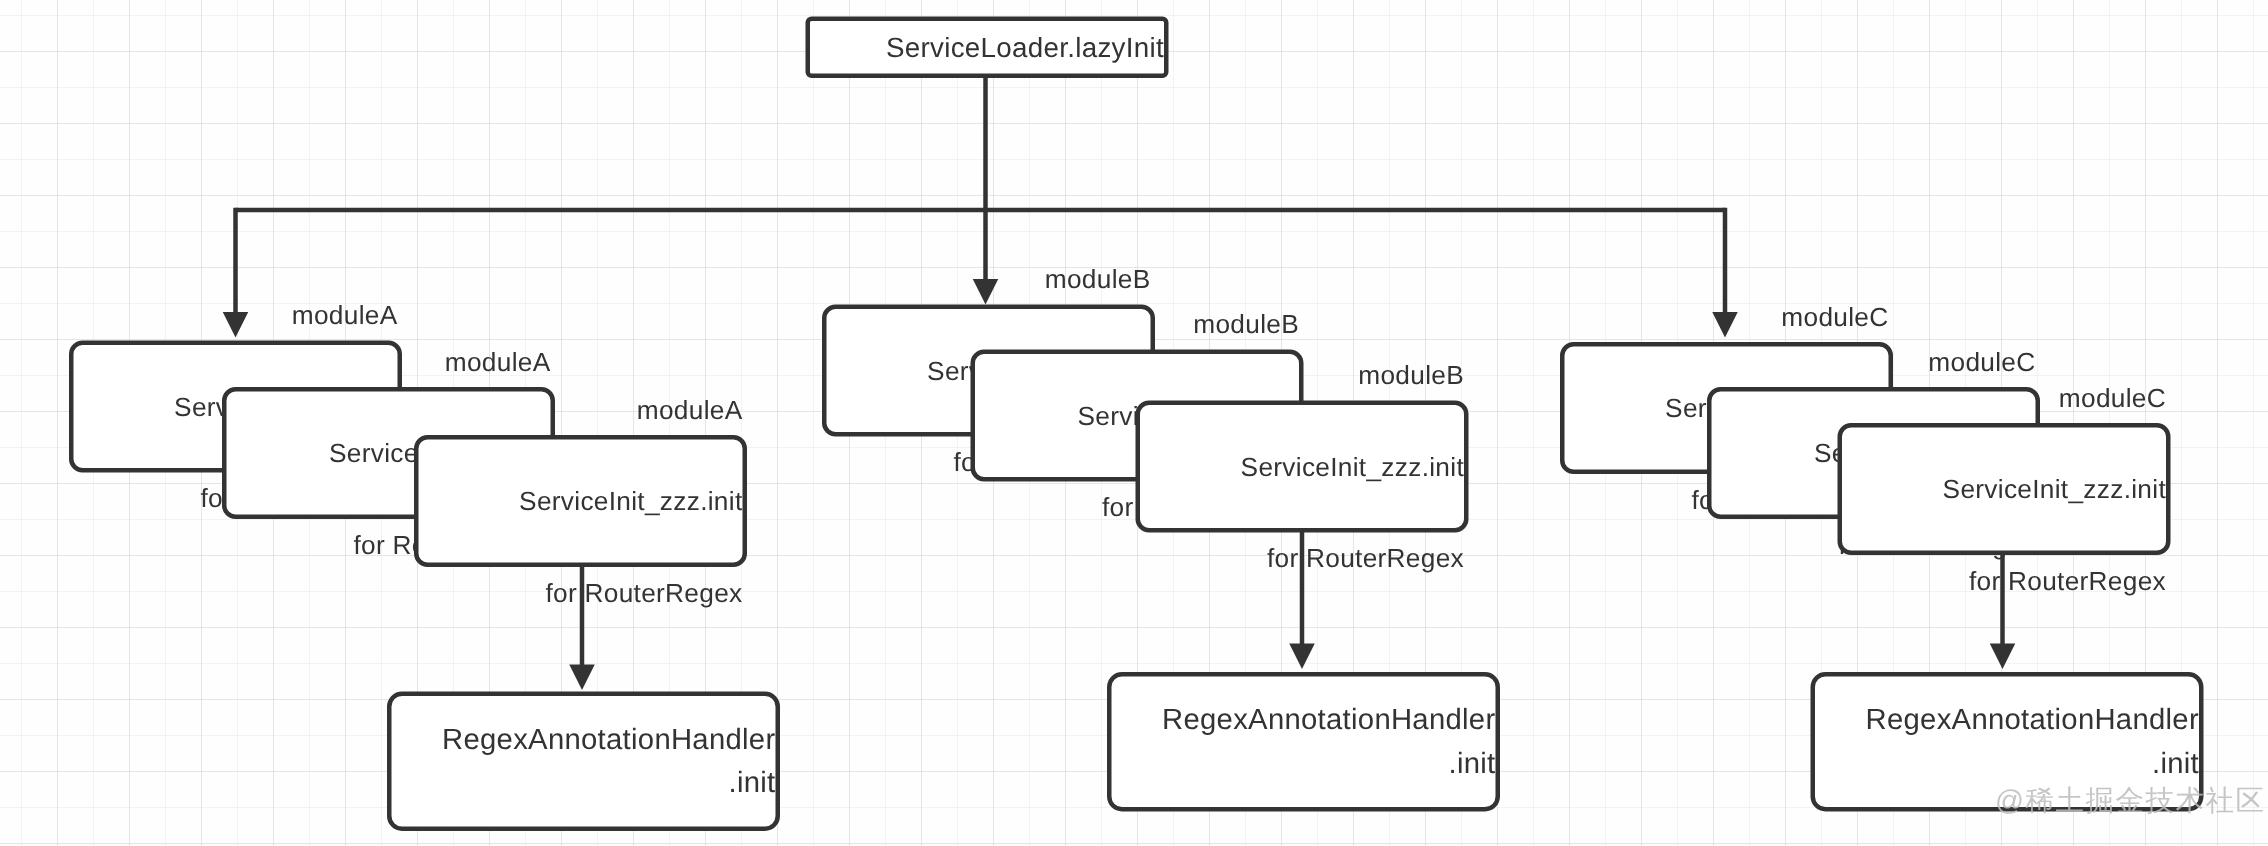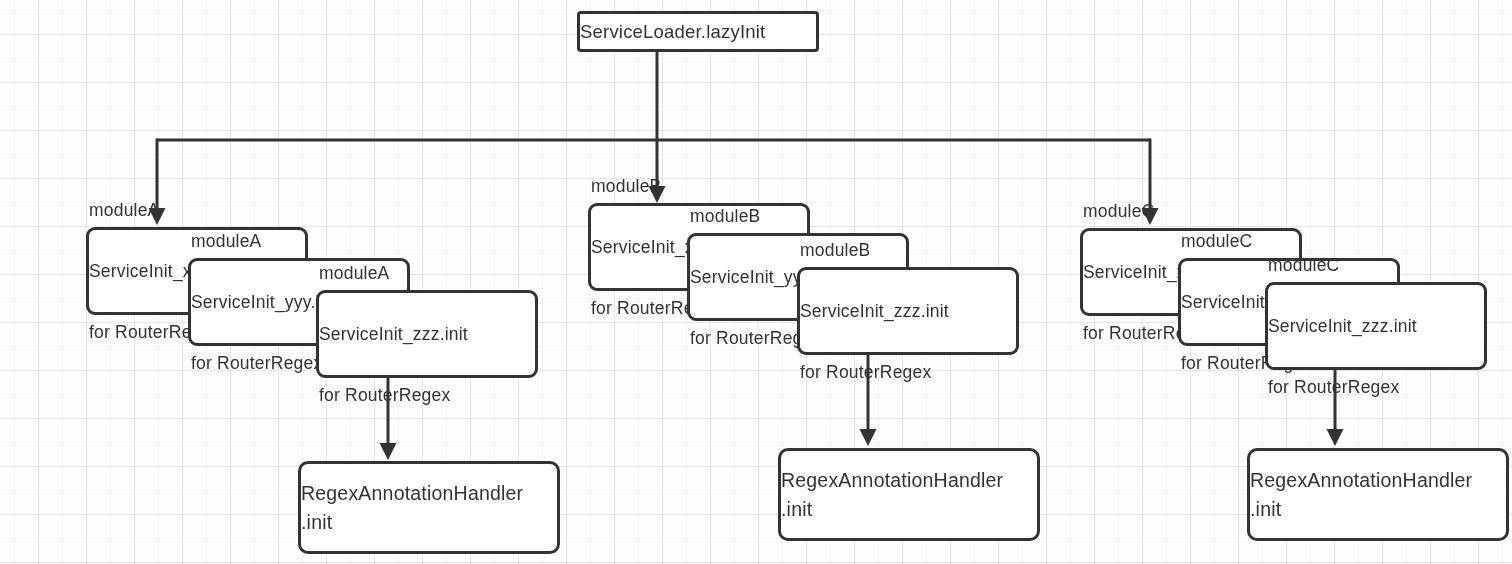--- a/index.html
+++ b/index.html
@@ -39,25 +39,24 @@
     stroke:none;
   }
   .node{
     position:absolute;
     box-sizing:border-box;
     background:var(--color-box_bg);
     border:3px solid var(--color-line);
     color:var(--color-text);
     display:flex;
     flex-direction:column;
-    align-items:flex-start;
+    align-items:flex-end;
     justify-content:center;
     text-align:center;
     letter-spacing:.2px;
-    margin-left:40px;
   }
   .root-node{
     width:242px;height:41px;
     border-radius:4px;
     font-size:18.5px;
     z-index:5;
   }
   .stack-box{
     width:222px;height:88px;
     border-radius:9px;
@@ -168,14 +167,15 @@
   <div class="node stack-box" style="left:1225px;top:282px;z-index:4;">
     <div>moduleC</div>
     <div>ServiceInit_zzz.init</div>
     <div>for RouterRegex</div>
   </div>
   <div class="node handler-node" style="left:1207px;top:448px;">
     <div>RegexAnnotationHandler</div>
     <div>.init</div>
   </div>
 
+  <div class="watermark">@稀土掘金技术社区</div>
 
 </div>
 
 </body></html>

